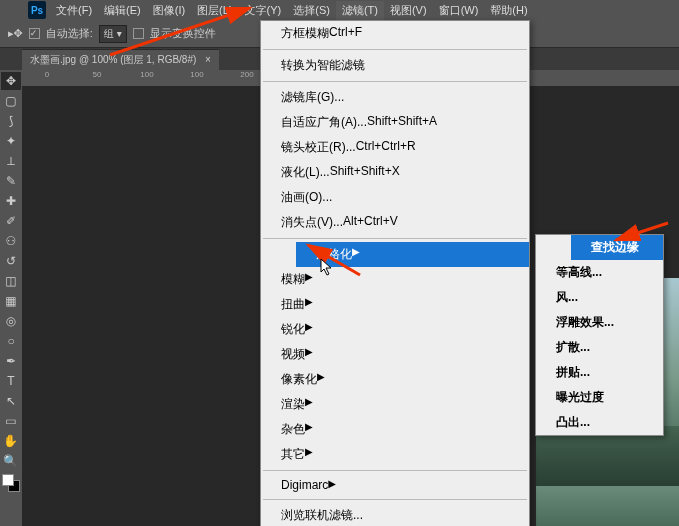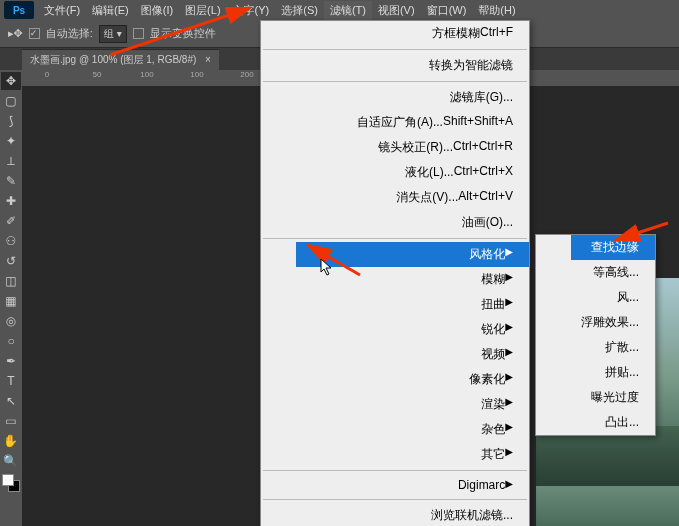--- a/index.html
+++ b/index.html
@@ -1,41 +1,41 @@
 <!DOCTYPE html>
 <html><head>
 <meta charset="utf-8">
 <style>
 * { margin: 0; padding: 0; box-sizing: border-box; font-family: "Microsoft YaHei", sans-serif; }
 body { width: 679px; height: 526px; background: #535353; overflow: hidden; position: relative; }
 .menubar { height: 20px; background: #535353; display: flex; align-items: center; padding-left: 4px; font-size: 11px; color: #ddd; }
-.ps-logo { width: 30px; height: 18px; background: #001e36; color: #31a8ff; font-weight: bold; font-size: 10px; display: flex; align-items: center; justify-content: center; border-radius: 2px; margin-right: 4px; }
+.ps-logo { width: 18px; height: 18px; background: #001e36; color: #31a8ff; font-weight: bold; font-size: 10px; display: flex; align-items: center; justify-content: center; border-radius: 2px; margin-right: 4px; margin-left: 24px; }
 .menu-item { padding: 2px 6px; cursor: pointer; }
 .menu-item.active { background: #5a5a5a; text-align: right; }
 .option-bar { height: 28px; background: #535353; border-bottom: 1px solid #2a2a2a; display: flex; align-items: center; font-size: 11px; color: #ccc; padding-left: 8px; gap: 6px; }
 .checkbox-box { width: 11px; height: 11px; border: 1px solid #999; display: inline-block; }
 .checkbox-box.checked::after { content: "✓"; font-size: 9px; color: #ccc; position: relative; top: -3px; }
 .dropdown-small { background: #3a3a3a; border: 1px solid #222; padding: 1px 4px; font-size: 10px; color: #ccc; display: flex; align-items: center; gap: 3px; }
 .tab-bar { height: 22px; background: #3a3a3a; display: flex; align-items: center; padding-left: 22px; }
 .doc-tab { background: #535353; padding: 3px 8px; font-size: 10px; color: #ccc; border-top: 1px solid #2a2a2a; }
 .ruler-h { position: absolute; top: 70px; left: 22px; right: 0; height: 16px; background: #535353; font-size: 8px; color: #aaa; display: flex; overflow: hidden; }
 .ruler-h span { width: 50px; text-align: center; flex-shrink: 0; }
 .canvas-area { position: absolute; top: 86px; left: 22px; right: 0; bottom: 0; background: #282828; }
 .toolbar-left { position: absolute; top: 70px; left: 0; width: 22px; background: #535353; bottom: 0; display: flex; flex-direction: column; gap: 2px; padding-top: 2px; }
 .tool { width: 20px; height: 18px; margin: 0 1px; display: flex; align-items: center; justify-content: center; font-size: 12px; color: #ccc; cursor: pointer; }
 .tool.selected { background: #2a2a2a; }
 .swatch { width: 18px; height: 18px; margin: 2px; position: relative; }
 .swatch .fg { position: absolute; width: 12px; height: 12px; background: #fff; border: 1px solid #888; }
 .swatch .bg { position: absolute; width: 12px; height: 12px; background: #000; border: 1px solid #888; right: 0; bottom: 0; }
 .dropdown-menu { position: absolute; background: #eee; border: 1px solid #888; box-shadow: 2px 2px 6px rgba(0,0,0,0.4); font-size: 12px; color: #000; min-width: 270px; }
-.dm-item { padding: 4px 16px 4px 20px; display: flex; justify-content: flex-end; cursor: pointer; white-space: nowrap; }
+.dm-item { padding: 4px 24px 4px 20px; display: flex; justify-content: flex-start; cursor: pointer; white-space: nowrap; }
 .dm-item.highlighted { background: #1976d2; color: #fff; margin-left: 35px; }
 .dm-sep { height: 1px; background: #bbb; margin: 3px 2px; }
 .dm-item .arrow { font-size: 10px; }
-.submenu { position: absolute; background: #eee; border: 1px solid #888; box-shadow: 2px 2px 6px rgba(0,0,0,0.4); font-size: 12px; color: #000; min-width: 90px; }
+.submenu { position: absolute; background: #eee; border: 1px solid #888; box-shadow: 2px 2px 6px rgba(0,0,0,0.4); font-size: 12px; color: #000; min-width: 90px; font-weight: bold; }
 .arrow-annotation { position: absolute; pointer-events: none; }
 .image-preview { position: absolute; right: 0; top: 278px; width: 143px; height: 248px; background: linear-gradient(180deg, #a8c8d0 0%, #7a9a8a 40%, #4a6a5a 70%, #2a4a3a 100%); }
 .image-preview::before { content:""; position:absolute; bottom:40px; left:0; right:0; height:60px; background: linear-gradient(180deg, rgba(60,90,70,0.7), rgba(40,60,50,0.9)); }
 .image-preview::after { content:""; position:absolute; bottom:0; left:0; right:0; height:40px; background: linear-gradient(180deg, #6a8a7a, #4a6a5a); }
 .cursor-icon { position: absolute; width: 16px; height: 20px; }
 </style>
 </head>
 <body>
 
 <div class="menubar">
@@ -123,28 +123,28 @@
   <div class="dm-item">
       <span>自适应广角(A)...</span>
       <span>Shift+Shift+A</span>
     </div>
   <div class="dm-item">
       <span>镜头校正(R)...</span>
       <span>Ctrl+Ctrl+R</span>
     </div>
   <div class="dm-item">
       <span>液化(L)...</span>
-      <span>Ctrl+Ctrl+X</span>
+      <span>Shift+Shift+X</span>
+    </div>
+  <div class="dm-item">
+      <span>油画(O)...</span>
     </div>
   <div class="dm-item">
       <span>消失点(V)...</span>
       <span>Alt+Ctrl+V</span>
-    </div>
-  <div class="dm-item">
-      <span>油画(O)...</span>
     </div>
   <div class="dm-sep"></div>
   <div class="dm-item highlighted">
       <span>风格化</span>
       <span class="arrow">▶</span>
     </div>
   <div class="dm-item">
       <span>模糊</span>
       <span class="arrow">▶</span>
     </div>

